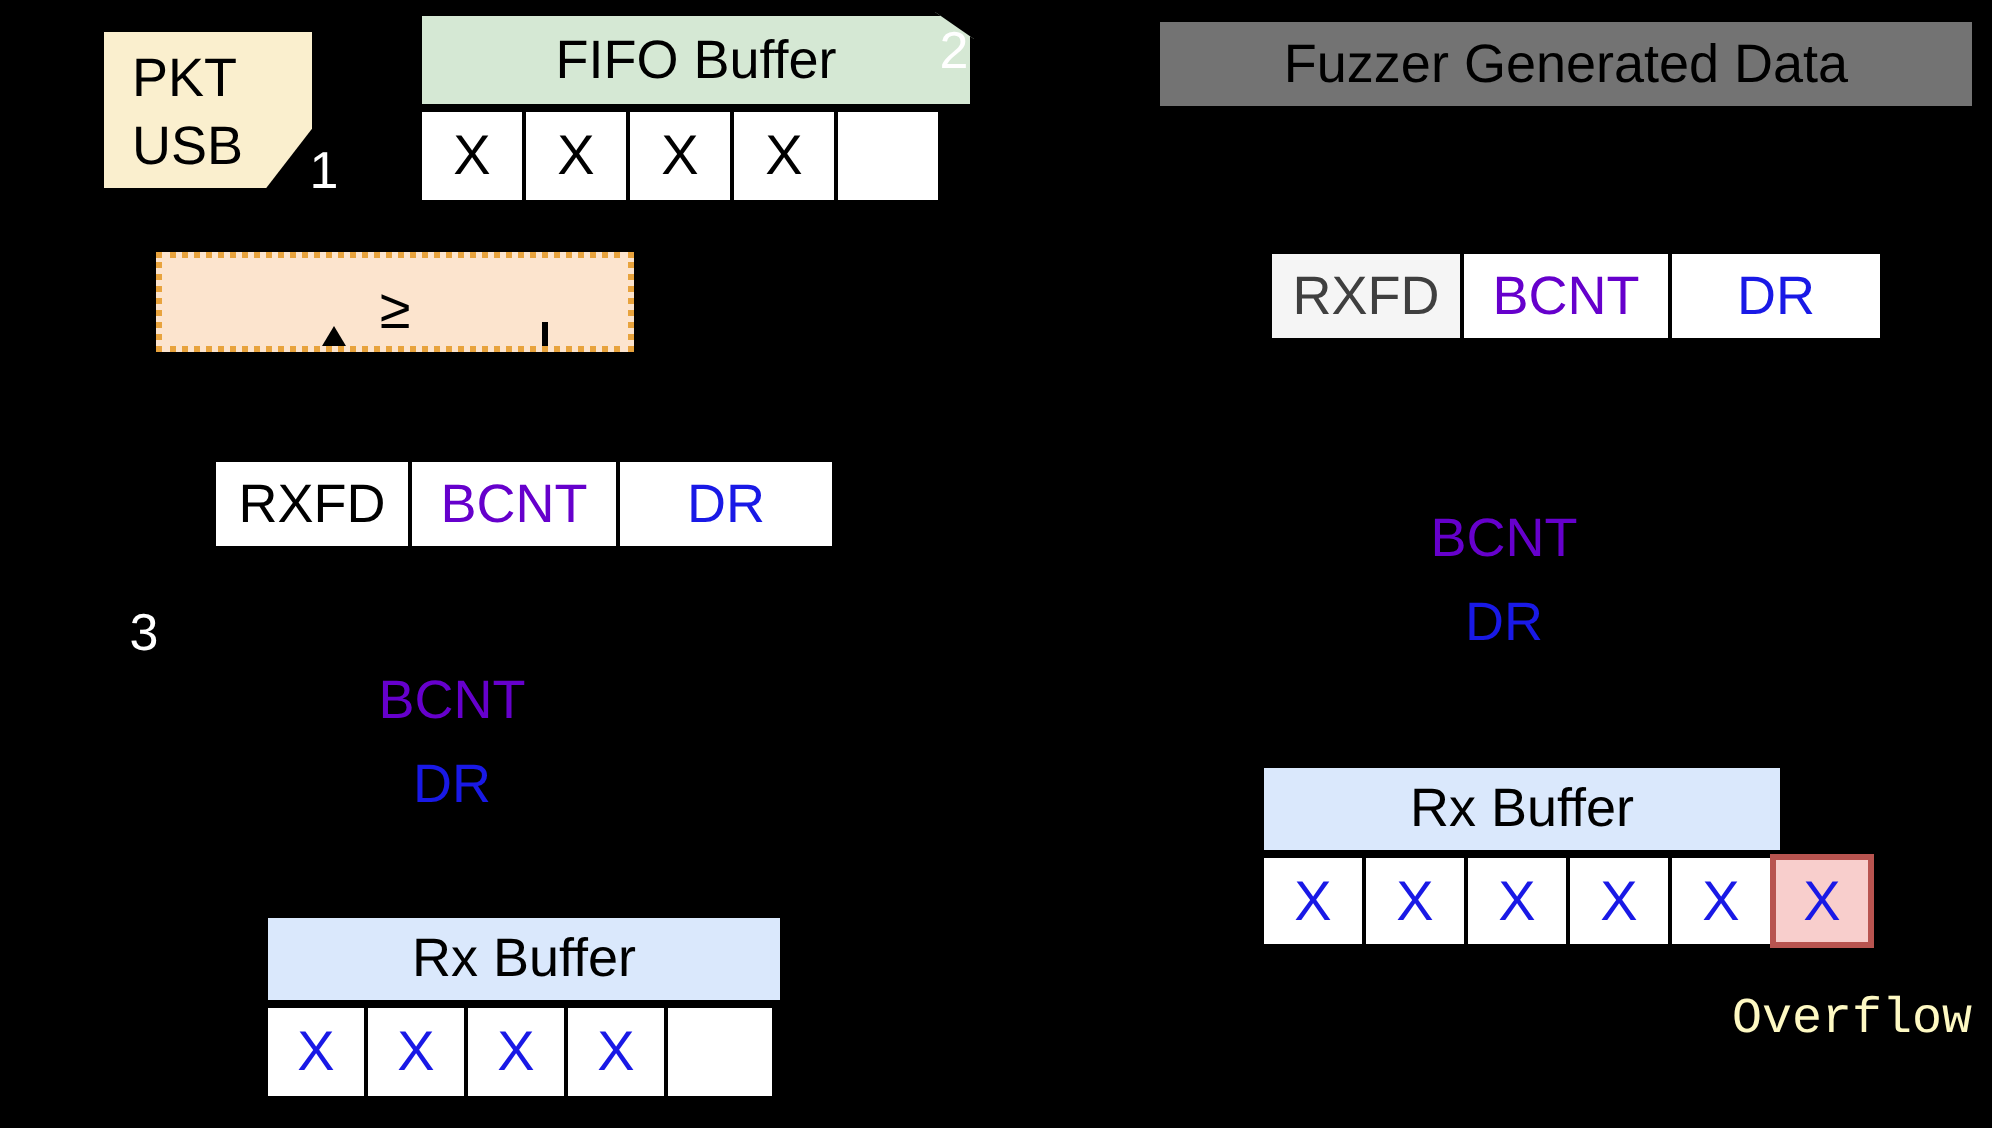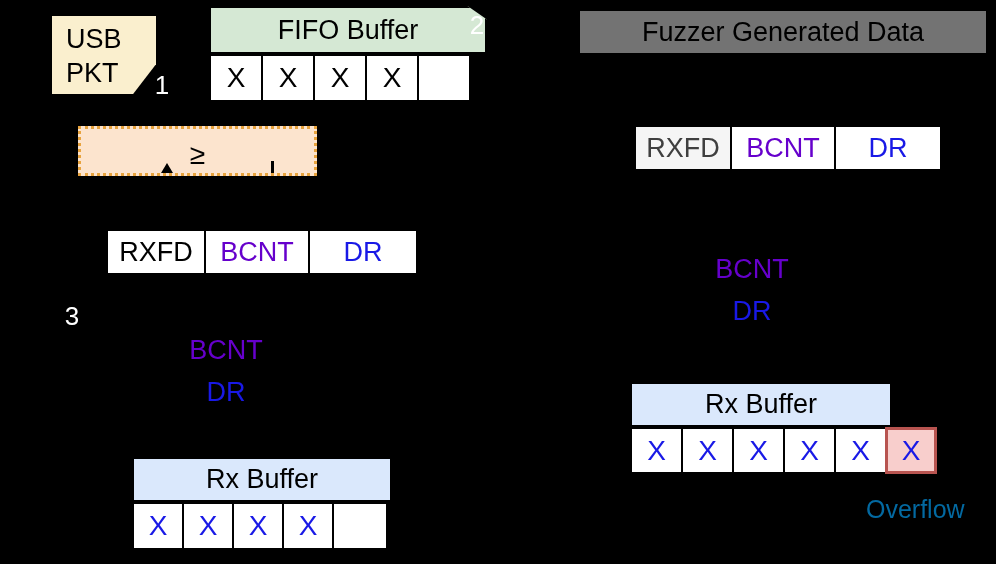--- a/index.html
+++ b/index.html
@@ -141,33 +141,34 @@
   .sig {
     font-size: 27px;
     white-space: nowrap;
     text-align: center;
     line-height: 1.15;
   }
   .sig-bcnt { color: #6600CC; }
   .sig-dr   { color: #1919E6; }
 
   .overflow-label {
-    color: #0369a1;
+    color: #fef9c3;
     font-size: 25px;
     white-space: nowrap;
+    font-family: Liberation Mono, monospace;
   }
 </style>
 </head>
 <body>
 
 <div class="stage">
 
   <div class="abs note" style="left:52px; top:16px; width:104px; height:78px;">
+    <span class="note-line">PKT</span>
     <span class="note-line">USB</span>
-    <span class="note-line">PKT</span>
   </div>
 
   <div class="abs badge" style="left:150px; top:72px; width:24px;">1</div>
 
   <div class="abs hdr hdr-green hdr-notch" style="left:209px; top:6px; width:278px; height:48px;">FIFO Buffer</div>
 
   <div class="abs badge" style="left:464px; top:12px; width:26px;">2</div>
 
   <div class="abs strip" style="left:209px; top:54px;">
     <div class="cell mark-black" style="width:54px; height:48px;">X</div>

